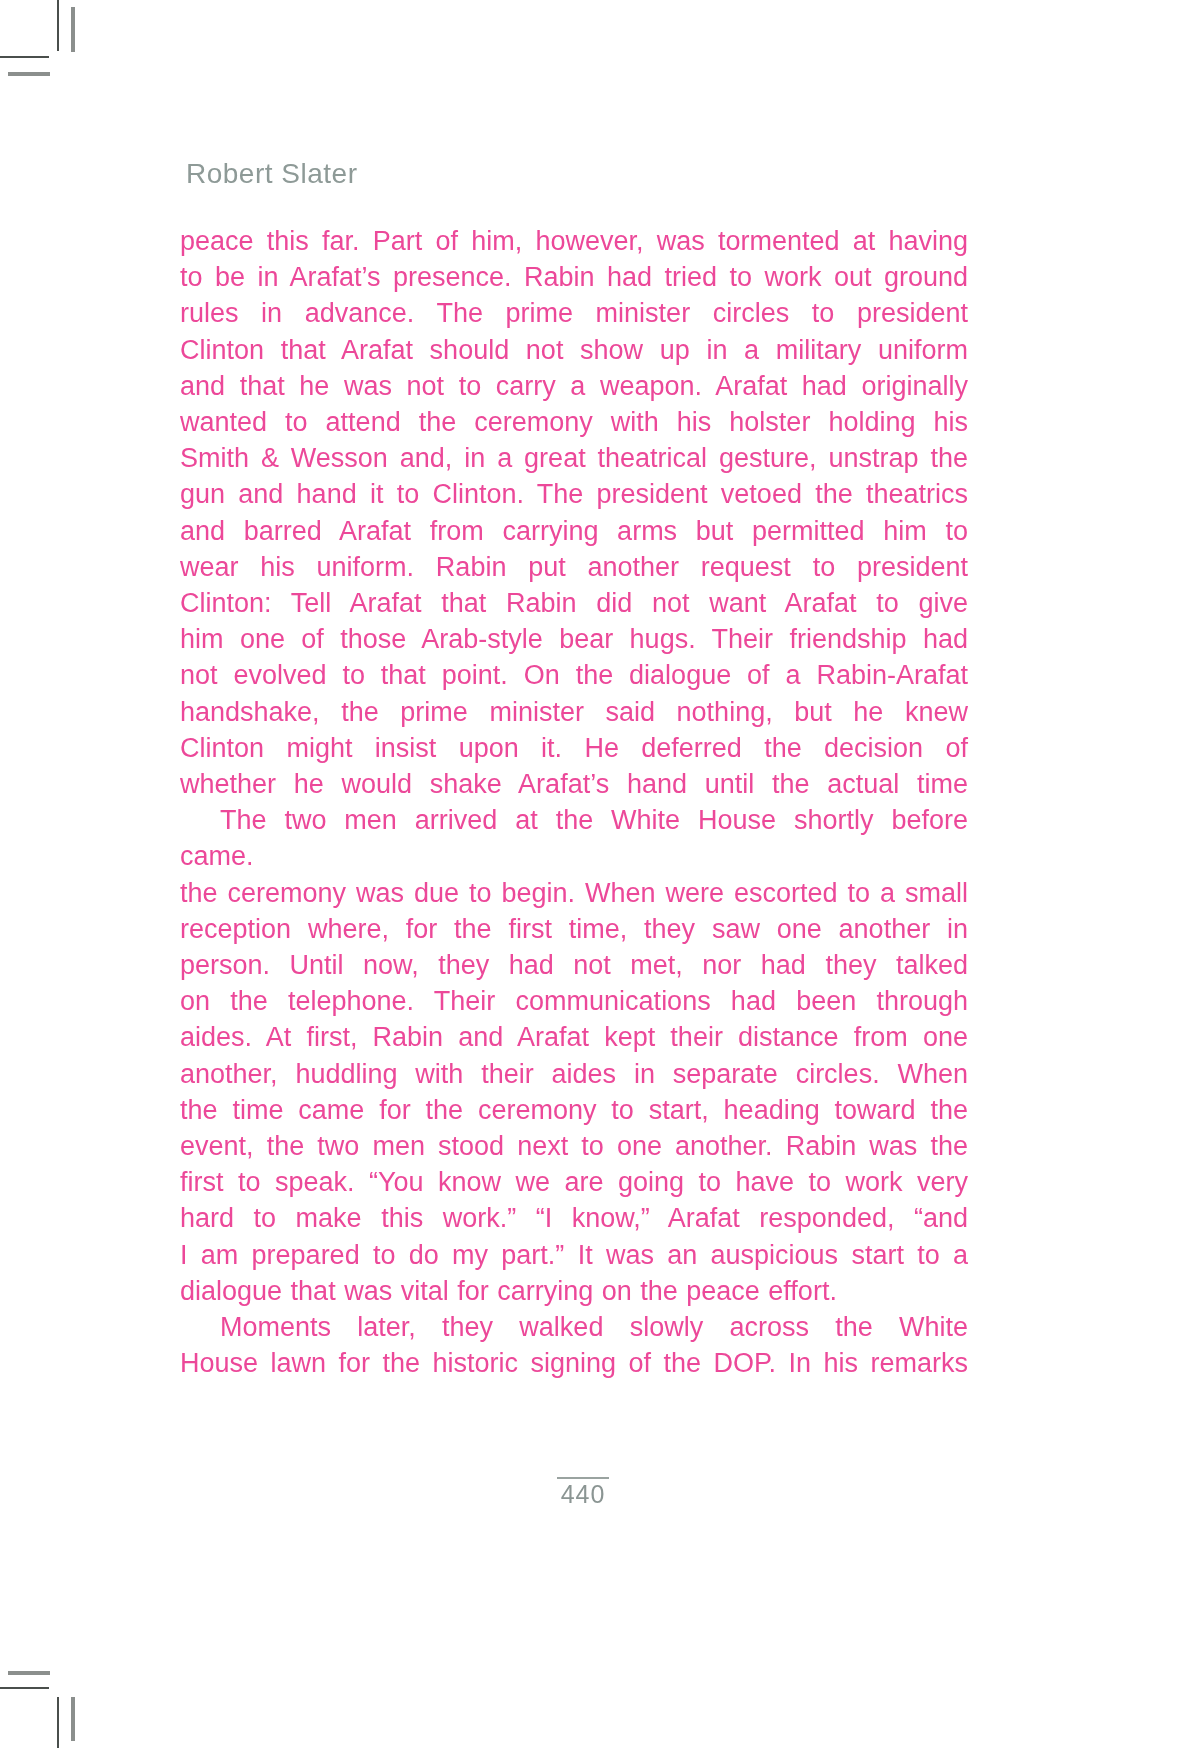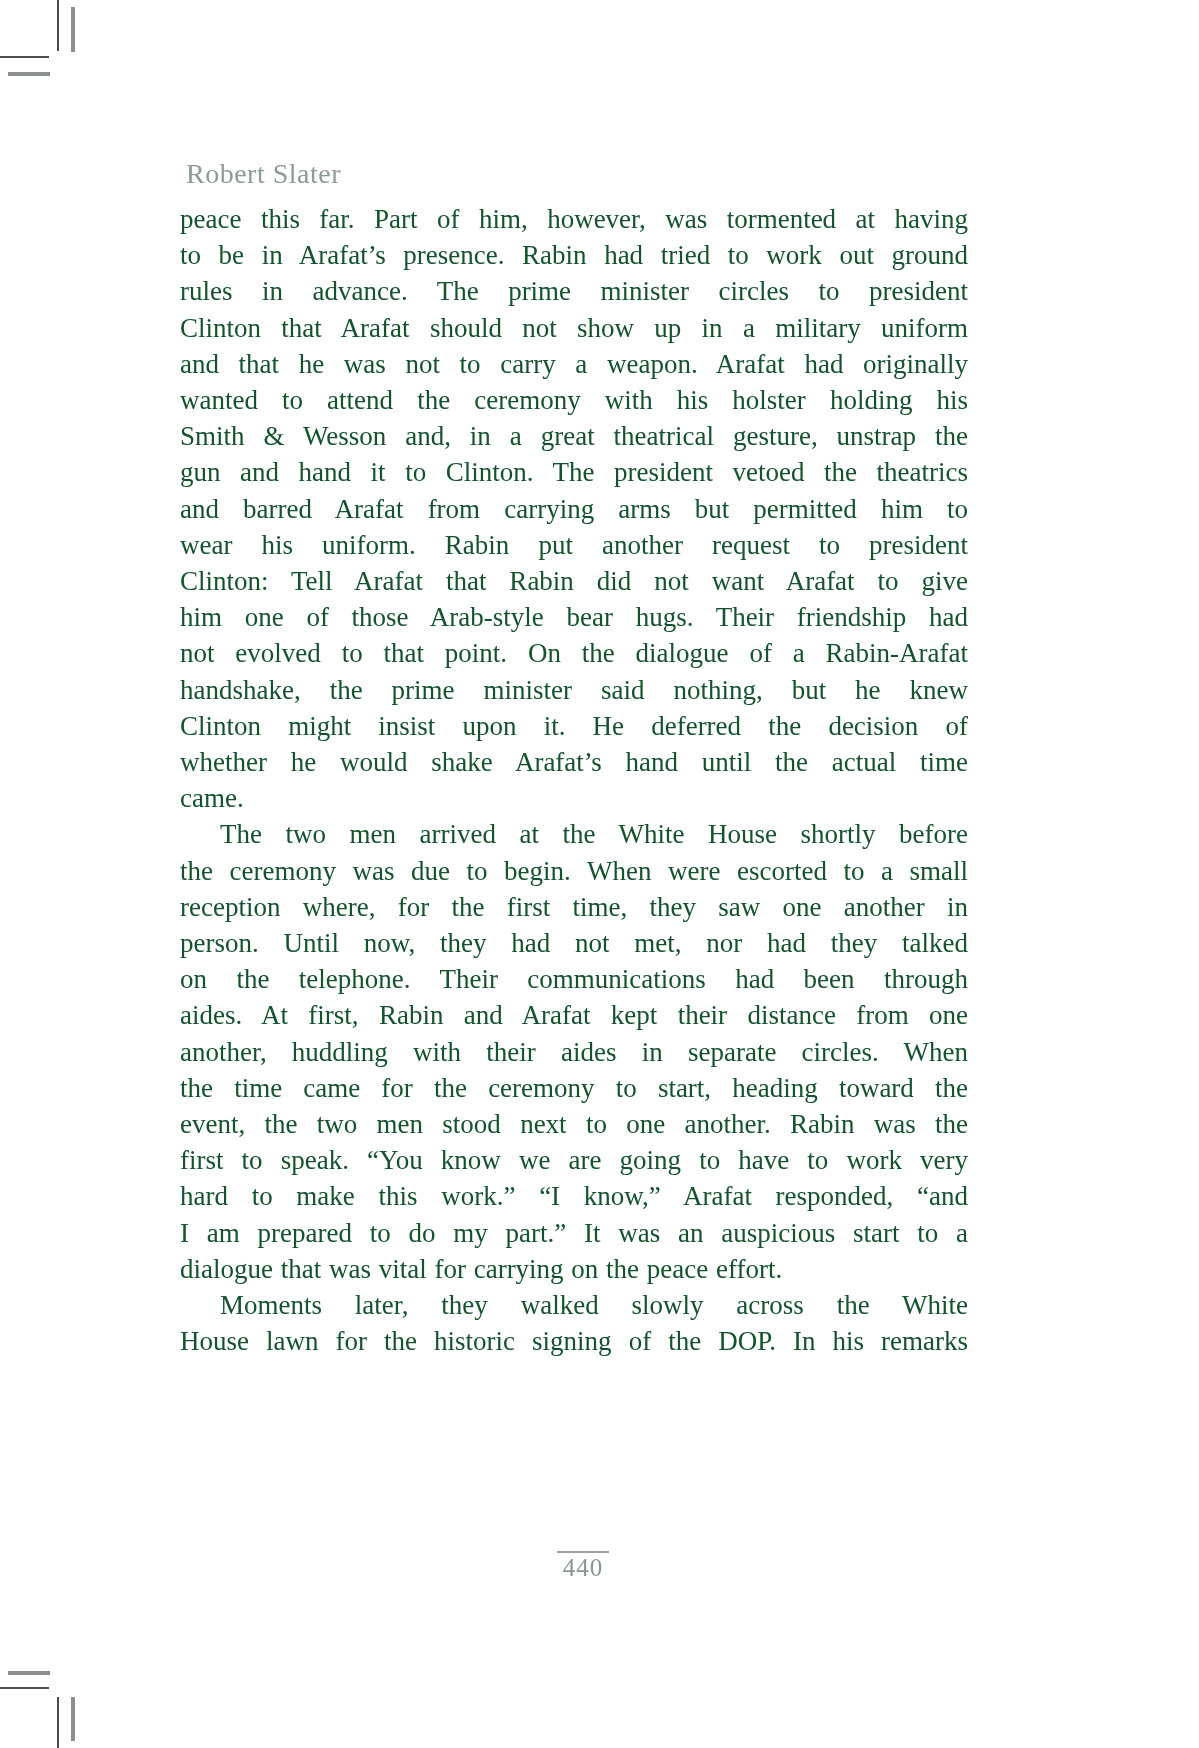--- a/index.html
+++ b/index.html
@@ -3,21 +3,21 @@
 <meta charset="utf-8">
 <style>
   * { margin: 0; padding: 0; box-sizing: border-box; }
   html, body { background: #ffffff; }
   .page {
     position: relative;
     width: 1073px;
     height: 1748px;
     background: #ffffff;
     overflow: hidden;
-    font-family: Liberation Serif, serif;
+    font-family: Liberation Sans, sans-serif;
   }
   
   .mk { position: absolute; }
   .mk-dark { background: #4a4f4c; }
   .mk-black { background: #2f3230; }
   .mk-gray { background: #8b8f8d; }
   
   .running-header {
     position: absolute;
     left: 186px;
@@ -43,21 +43,21 @@
   .line-last {
     text-align-last: left;
   }
   .line-indent {
     text-indent: 40px;
   }
   
   .footer {
     position: absolute;
     left: 557px;
-    top: 1551px;
+    top: 1477px;
     width: 52px;
     text-align: center;
     border-top: 2px solid #9aa3a0;
     padding-top: 1px;
   }
   .page-number {
     font-size: 25px;
     letter-spacing: 1px;
   }
 </style>
@@ -86,39 +86,39 @@
   </div>
   <div>
     <div class="mk mk-gray" style="left:1147px; top:1671px; width:43px; height:4px;"></div>
     <div class="mk mk-dark" style="left:1147px; top:1687px; width:52px; height:2px;"></div>
     <div class="mk mk-black" style="left:1124px; top:1697px; width:2px;  height:44px;"></div>
     <div class="mk mk-gray" style="left:1139px; top:1697px; width:4px;  height:51px;"></div>
   </div>
 
   <div class="running-header" style="color: rgb(142, 154, 151);">Robert Slater</div>
 
-  <div class="text-block" style="color: #14532d;">
+  <div class="text-block" style="color: #ec4899; margin-top: 22px;">
       <div class="line">peace this far. Part of him, however, was tormented at having</div>
       <div class="line">to be in Arafat’s presence. Rabin had tried to work out ground</div>
       <div class="line">rules in advance. The prime minister circles to president</div>
       <div class="line">Clinton that Arafat should not show up in a military uniform</div>
       <div class="line">and that he was not to carry a weapon. Arafat had originally</div>
       <div class="line">wanted to attend the ceremony with his holster holding his</div>
       <div class="line">Smith &amp; Wesson and, in a great theatrical gesture, unstrap the</div>
       <div class="line">gun and hand it to Clinton. The president vetoed the theatrics</div>
       <div class="line">and barred Arafat from carrying arms but permitted him to</div>
       <div class="line">wear his uniform. Rabin put another request to president</div>
       <div class="line">Clinton: Tell Arafat that Rabin did not want Arafat to give</div>
       <div class="line">him one of those Arab-style bear hugs. Their friendship had</div>
       <div class="line">not evolved to that point. On the dialogue of a Rabin-Arafat</div>
       <div class="line">handshake, the prime minister said nothing, but he knew</div>
       <div class="line">Clinton might insist upon it. He deferred the decision of</div>
       <div class="line">whether he would shake Arafat’s hand until the actual time</div>
+      <div class="line line-indent">The two men arrived at the White House shortly before</div>
       <div class="line line-last">came.</div>
-      <div class="line line-indent">The two men arrived at the White House shortly before</div>
       <div class="line">the ceremony was due to begin. When were escorted to a small</div>
       <div class="line">reception where, for the first time, they saw one another in</div>
       <div class="line">person. Until now, they had not met, nor had they talked</div>
       <div class="line">on the telephone. Their communications had been through</div>
       <div class="line">aides. At first, Rabin and Arafat kept their distance from one</div>
       <div class="line">another, huddling with their aides in separate circles. When</div>
       <div class="line">the time came for the ceremony to start, heading toward the</div>
       <div class="line">event, the two men stood next to one another. Rabin was the</div>
       <div class="line">first to speak. “You know we are going to have to work very</div>
       <div class="line">hard to make this work.” “I know,” Arafat responded, “and</div>

